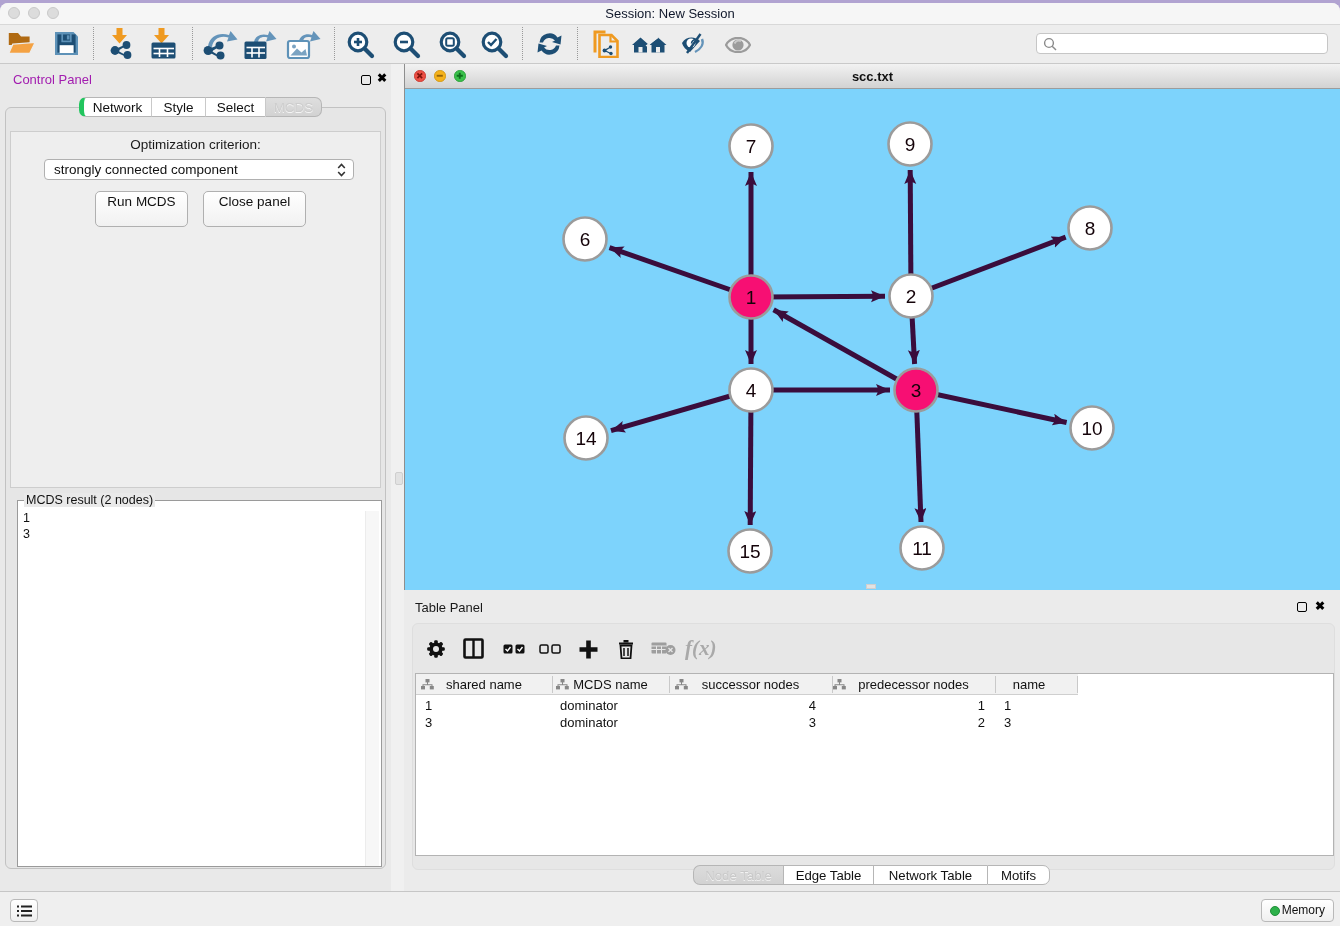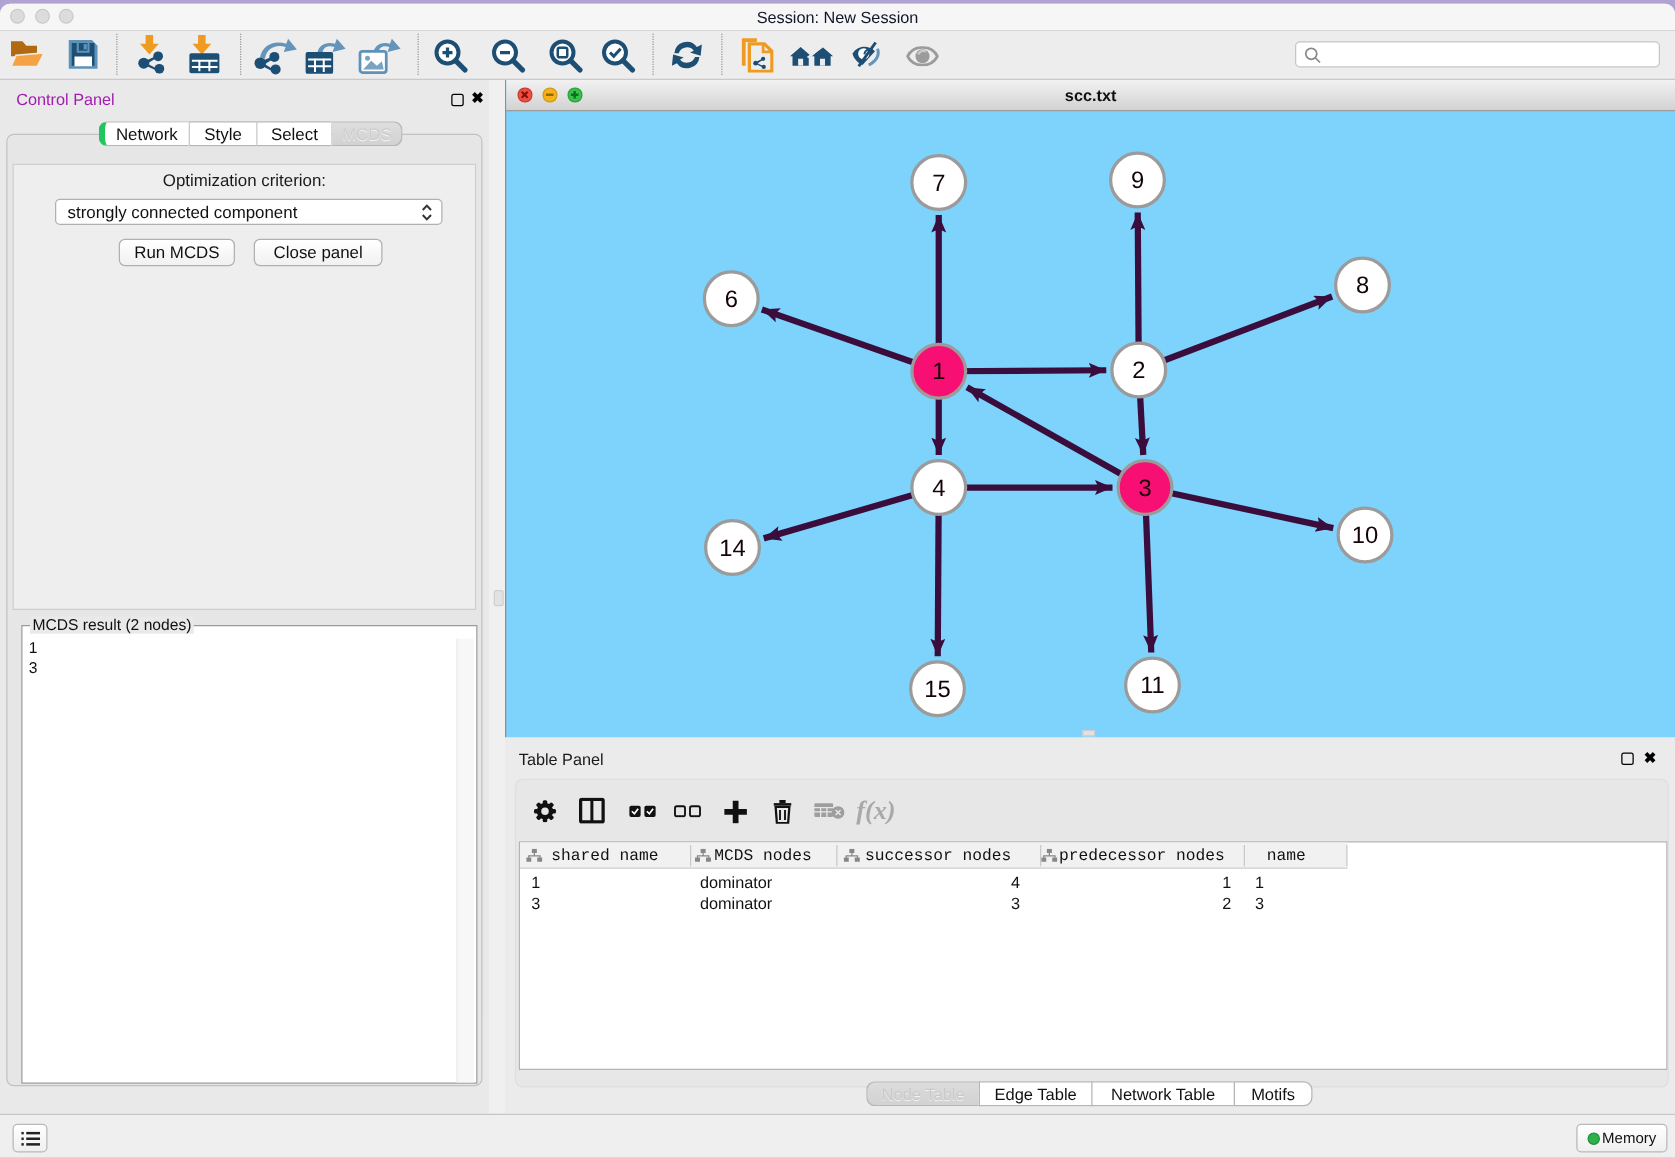--- a/index.html
+++ b/index.html
@@ -15,21 +15,21 @@
 
 #cpanel{position:absolute;left:0;top:61px;width:391px;height:827px;background:#e9e9e9;}
 #cphead{position:absolute;left:13px;top:8px;font-size:13px;color:#a21caf;}
 .sqbtn{position:absolute;width:10px;height:10px;border:1.6px solid #000;border-radius:2px;}
 .xbtn{position:absolute;font-size:12px;font-weight:bold;color:#000;}
 #tabpane{position:absolute;left:5px;top:43px;width:381px;height:762px;background:#e6e6e6;border:1px solid #c2c2c2;border-radius:6px;}
 .cptab{position:absolute;top:33px;height:20px;line-height:20px;text-align:center;font-size:13.5px;color:#111;background:#fff;border-top:1px solid #b6b6b6;border-bottom:1px solid #b6b6b6;}
 #innerpane{position:absolute;left:10px;top:67px;width:371px;height:357px;background:#eeeeee;border:1px solid #cdcdcd;}
 #optlabel{position:absolute;left:0;top:73px;width:100%;text-align:center;font-size:13.5px;color:#1a1a1a;}
 #combo{position:absolute;left:44px;top:95px;width:310px;height:21px;background:#fff;border:1px solid #b0b0b0;border-radius:4px;font-size:13.5px;color:#111;line-height:19px;padding-left:9px;}
-.btn{position:absolute;top:127px;height:22px;background:linear-gradient(#ffffff,#f1f1f1);border:1px solid #b0b0b0;border-radius:5px;text-align:center;font-size:13.5px;color:#111;line-height:20px;}
+.btn{position:absolute;top:127px;height:36px;background:linear-gradient(#ffffff,#f1f1f1);border:1px solid #b0b0b0;border-radius:5px;text-align:center;font-size:13.5px;color:#111;line-height:20px;}
 #fieldset{position:absolute;left:17px;top:436px;width:365px;height:367px;background:#fff;border:1px solid #9a9a9a;}
 #fslegend{position:absolute;left:24px;top:429px;background:#e9e9e9;font-size:12.5px;color:#111;padding:0 2px;}
 #fstext{position:absolute;left:23px;top:446px;font-size:12.5px;color:#111;line-height:16px;}
 #fstrack{position:absolute;left:347px;top:10px;width:14px;height:355px;background:#f7f7f7;border-left:1px solid #ececec;}
 
 #statusbar{position:absolute;left:0;top:888px;width:1340px;height:35px;background:#efefef;border-top:1px solid #c6c6c6;}
 .sbtn{position:absolute;top:7px;height:23px;background:linear-gradient(#ffffff,#efefef);border:1px solid #b9b9b9;border-radius:4px;}
 
 #vsplit{position:absolute;left:391px;top:61px;width:13px;height:827px;background:#f0f0f0;}
 #vhandle{position:absolute;left:395px;top:469px;width:8px;height:13px;background:#e2e2e2;border:1px solid #cfcfcf;border-radius:2px;}
@@ -37,21 +37,21 @@
 #netwin{position:absolute;left:404px;top:61px;width:936px;height:526px;background:#7dd3fc;border-left:1px solid #8e8e8e;}
 #nettitle{position:absolute;left:0;top:0;width:100%;height:25px;background:linear-gradient(#f2f2f2,#d2d2d2);border-bottom:1px solid #9c9c9c;}
 .mac{position:absolute;top:6px;width:11.5px;height:11.5px;border-radius:50%;}
 #netname{position:absolute;top:5px;left:0;width:100%;text-align:center;font-size:13px;font-weight:600;color:#111;}
 #hhandle{position:absolute;left:866px;top:581px;width:10px;height:5px;background:#e2e2e2;border:1px solid #cfcfcf;}
 
 #tpanel{position:absolute;left:404px;top:587px;width:936px;height:301px;background:#ebebeb;}
 #tphead{position:absolute;left:11px;top:10px;font-size:13px;color:#1a1a1a;}
 #tcontainer{position:absolute;left:8px;top:33px;width:923px;height:247px;background:#e7e7e7;border:1px solid #dedede;border-radius:6px;}
 #ttable{position:absolute;left:2px;top:49px;width:919px;height:183px;background:#fff;border:1px solid #b3b3b3;}
-#thead{position:absolute;left:0;top:0;width:662px;height:21px;background:#f1f1f1;border-bottom:1px solid #cfcfcf;font-family:Liberation Mono, monospace;}
+#thead{position:absolute;left:0;top:0;width:662px;height:21px;background:#f1f1f1;border-bottom:1px solid #cfcfcf;}
 .th{position:absolute;top:0;height:21px;line-height:21px;font-size:13px;color:#111;text-align:center;}
 .colsep{position:absolute;top:2px;height:17px;width:1px;background:#c9c9c9;}
 .trow{position:absolute;font-size:13px;color:#111;height:18px;line-height:18px;}
 .ttab{position:absolute;top:0;height:20px;line-height:20px;text-align:center;font-size:13.2px;color:#111;background:#fff;}
 </style></head><body>
 <div id="win">
 <div id="titlebar">
  <div class="tl" style="left:8px;"></div>
       <div class="tl" style="left:27.5px;"></div>
       <div class="tl" style="left:47px;"></div>
@@ -333,21 +333,21 @@
             <line x1="5.5" y1="5" x2="5.5" y2="13"></line>
             <line x1="10.5" y1="5" x2="10.5" y2="13"></line>
           </g>
    <circle cx="19.5" cy="9" r="5" fill="#9e9e9e"></circle>
           <path d="M17.5 7 l4 4 M21.5 7 l-4 4" stroke="#e7e7e7" stroke-width="1.3"></path>
   </svg>
   <div style="position:absolute;left:272px;top:12px;font-family:'Liberation Serif',serif;font-style:italic;font-size:21px;color:#a9a9a9;font-weight:bold;">f(x)</div>
   <div id="ttable">
    <div id="thead">
     <div class="th" style="left:0;width:136px;">shared name</div>
-    <div class="th" style="left:136px;width:117px;">MCDS nodes</div>
+    <div class="th" style="left:136px;width:117px;">MCDS name</div>
     <div class="th" style="left:253px;width:163px;">successor nodes</div>
     <div class="th" style="left:416px;width:163px;">predecessor nodes</div>
     <div class="th" style="left:579px;width:68px;">name</div>
     <div class="colsep" style="left:136px;"></div>
             <div class="colsep" style="left:253px;"></div>
             <div class="colsep" style="left:416px;"></div>
             <div class="colsep" style="left:579px;"></div>
             <div class="colsep" style="left:661px;"></div>
     <svg class="treeic" style="position:absolute;left:5px;top:5px" width="13" height="11" viewBox="0 0 13 11">
               <g fill="#878787">

